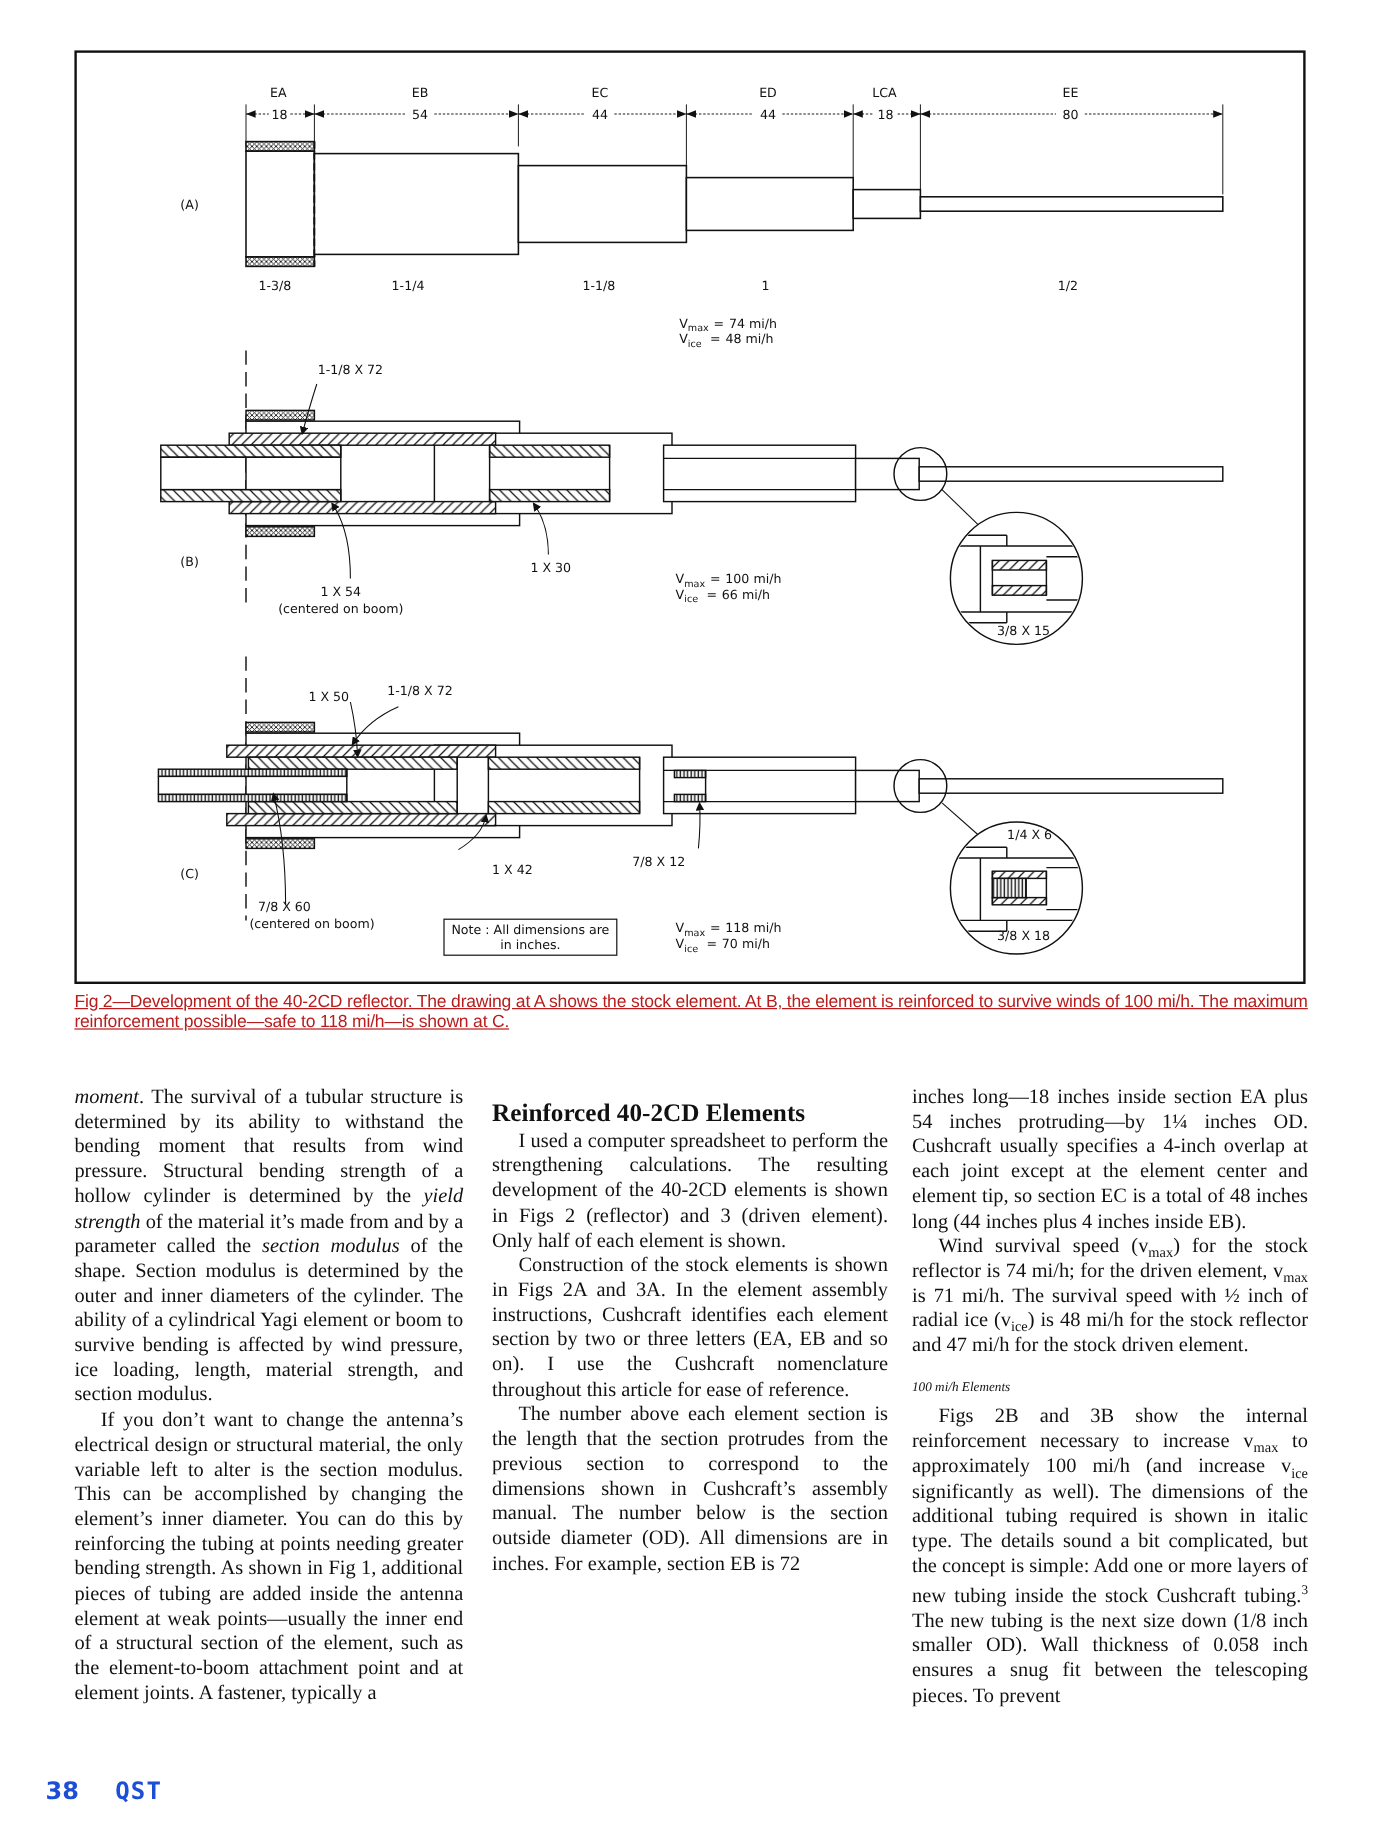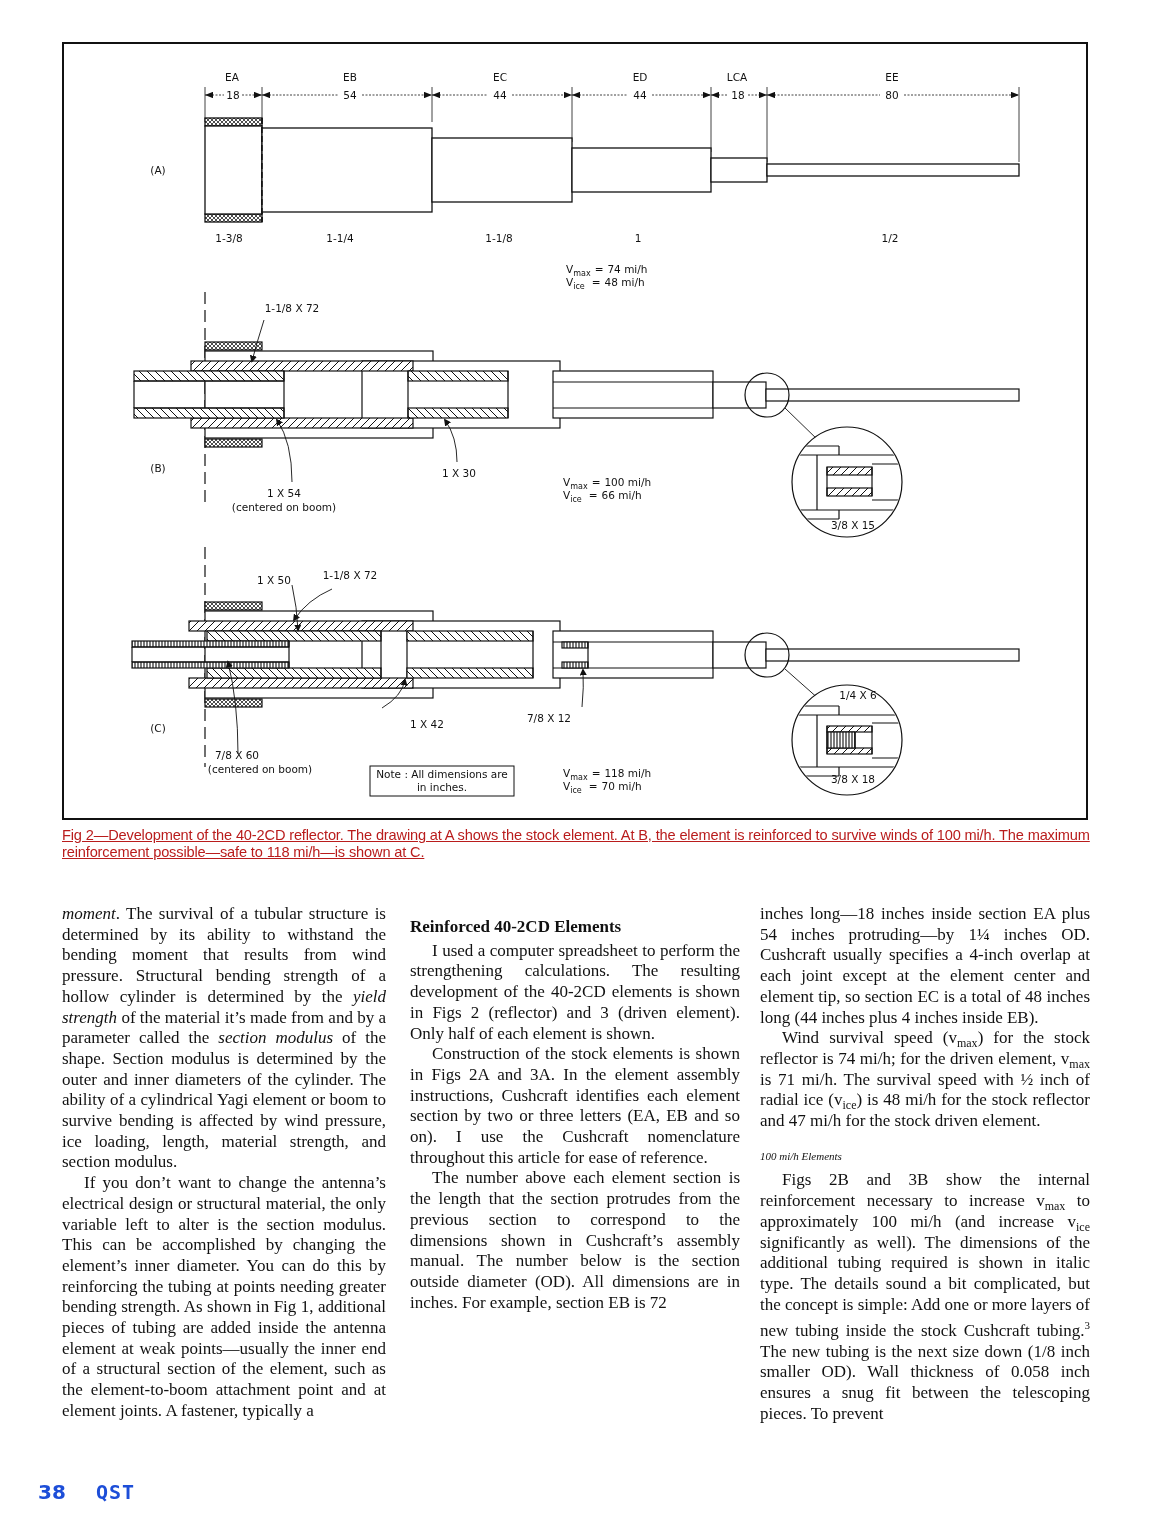--- a/index.html
+++ b/index.html
@@ -4,21 +4,21 @@
 <style>
   html, body { margin: 0; padding: 0; background: #ffffff; }
   body { width: 1152px; height: 1532px; position: relative; overflow: hidden; color: #111; }
   .fig-frame { position: absolute; left: 62px; top: 42px; width: 1026px; height: 778px; border: 2px solid #111; box-sizing: border-box; }
   .fig-svg { position: absolute; left: 0; top: 0; }
   .drawing-text { font-family: "DejaVu Sans", sans-serif; font-size: 10.5px; fill: #111; }
   .caption { position: absolute; left: 62px; top: 827px; width: 1030px; font-family: "Liberation Sans", sans-serif; font-size: 14.6px; line-height: 17px; color: #b91c1c; letter-spacing: -0.15px; text-decoration: underline; }
   .col { position: absolute; top: 904px; font-family: "Liberation Serif", serif; font-size: 17px; line-height: 20.7px; color: #111; text-align: justify; }
   .col p { margin: 0; text-indent: 22px; }
   .col p.noindent { text-indent: 0; }
-  .col h3 { margin: 13px 0 3px 0; font-size: 17px; font-weight: bold; font-family: "Liberation Serif", serif; }
+  .col h3 { margin: 13px 0 3px 0; font-size: 21px; font-weight: bold; font-family: "Liberation Serif", serif; }
   .col h4 { margin: 14px 0 4px 0; font-size: 11px; font-weight: normal; font-style: italic; font-family: "Liberation Serif", serif; }
   .col1 { left: 62px; width: 324px; }
   .col2 { left: 410px; width: 330px; }
   .col3 { left: 760px; width: 330px; }
   sub { font-size: 12px; line-height: 0; }
   .footer { position: absolute; top: 1480px; left: 38px; font-family: "DejaVu Sans", sans-serif; font-weight: bold; font-size: 20px; color: #1d4ed8; }
   .footer .logo { position: absolute; left: 58px; top: 0; font-family: "DejaVu Sans Mono", monospace; letter-spacing: 1px; }
 </style>
 </head>
 <body>

